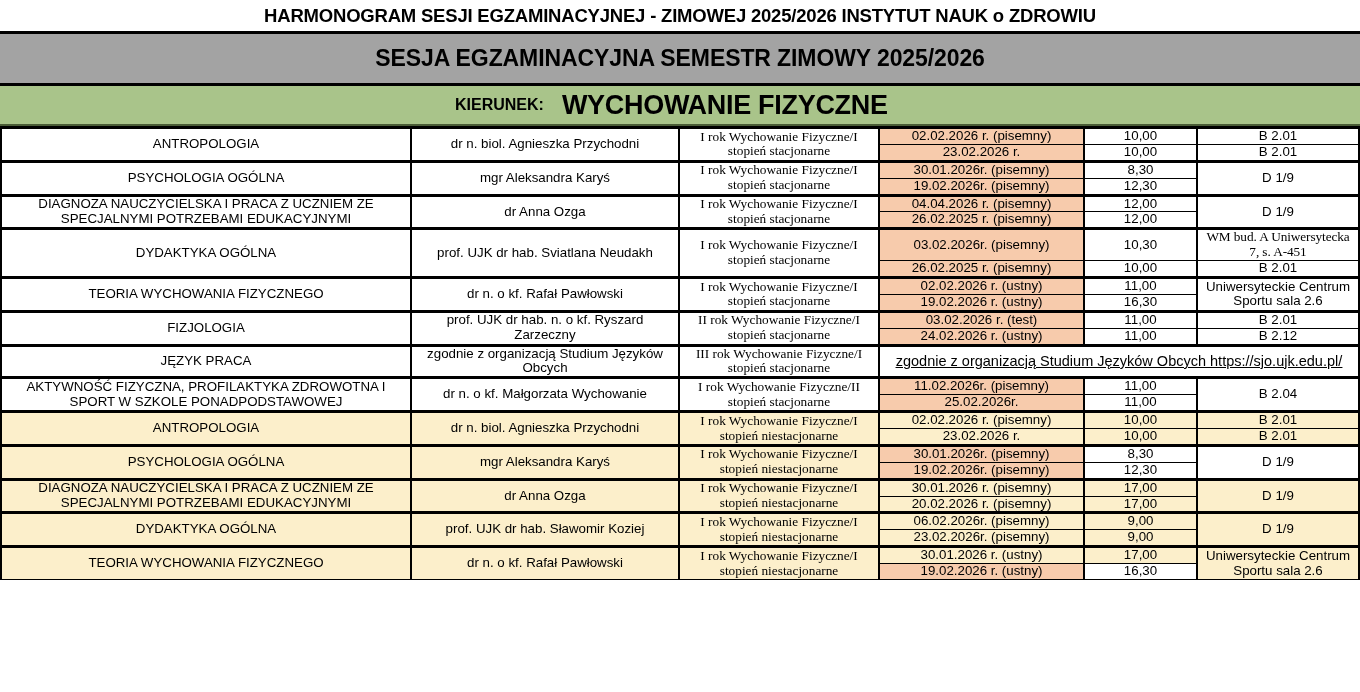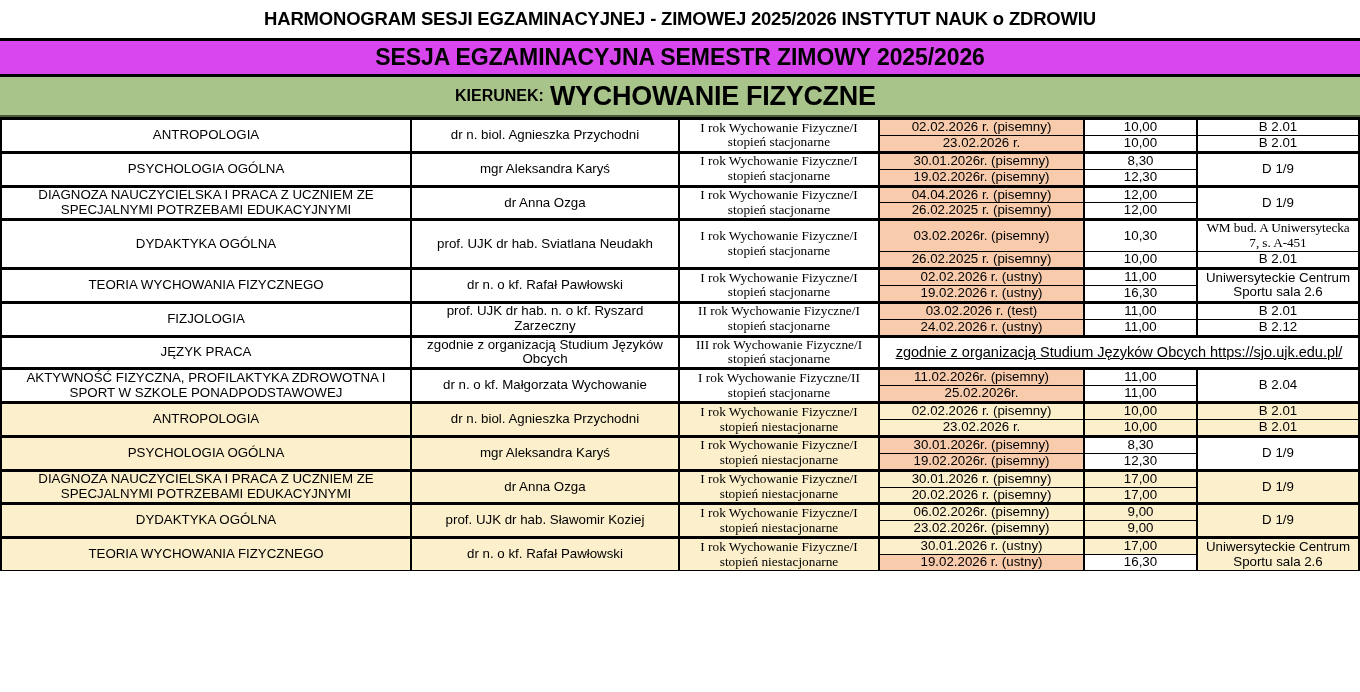--- a/index.html
+++ b/index.html
@@ -14,32 +14,32 @@
   
   .band{
     box-sizing:border-box;
     width:1360px;
     display:flex;align-items:center;justify-content:center;
     text-align:center;
     font-weight:bold;
     border-bottom:3px solid #000;
   }
   .band-title{
-    height:41px;background:#ffffff;
+    height:34px;background:#ffffff;
     font-size:18.5px;letter-spacing:-0.2px;
   }
   .band-session{
-    height:36px;background:#d946ef;
+    height:52px;background:#a3a3a3;
     font-size:23px;letter-spacing:-0.1px;
   }
   .band-kierunek{
     height:40px;background:#a9c48a;
     justify-content:flex-start;
     padding-left:455px;
-    gap:6px;
+    gap:18px;
     border-bottom:2px solid #4a5c36;
   }
   .kier-label{font-size:16px;font-weight:bold;letter-spacing:0px;}
   .kier-value{font-size:27px;font-weight:bold;letter-spacing:-0.3px;}
 
   
   table.sched{
     border-collapse:collapse;
     width:1360px;
     table-layout:fixed;

